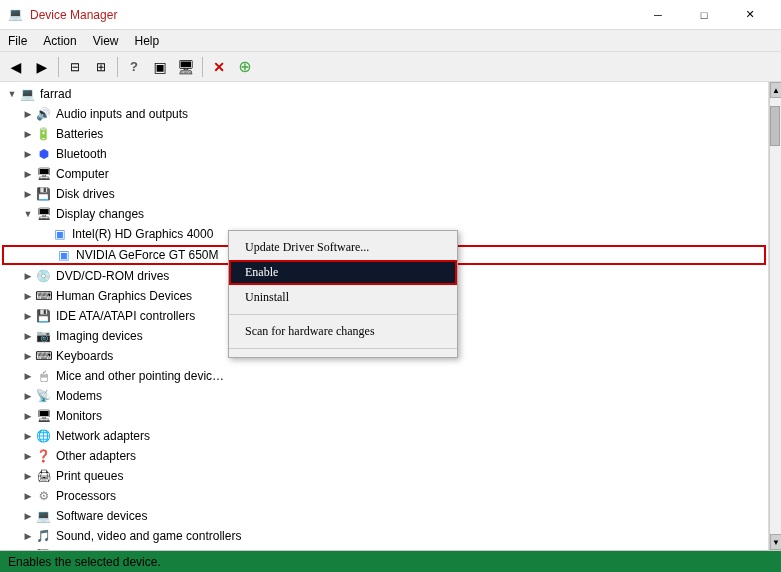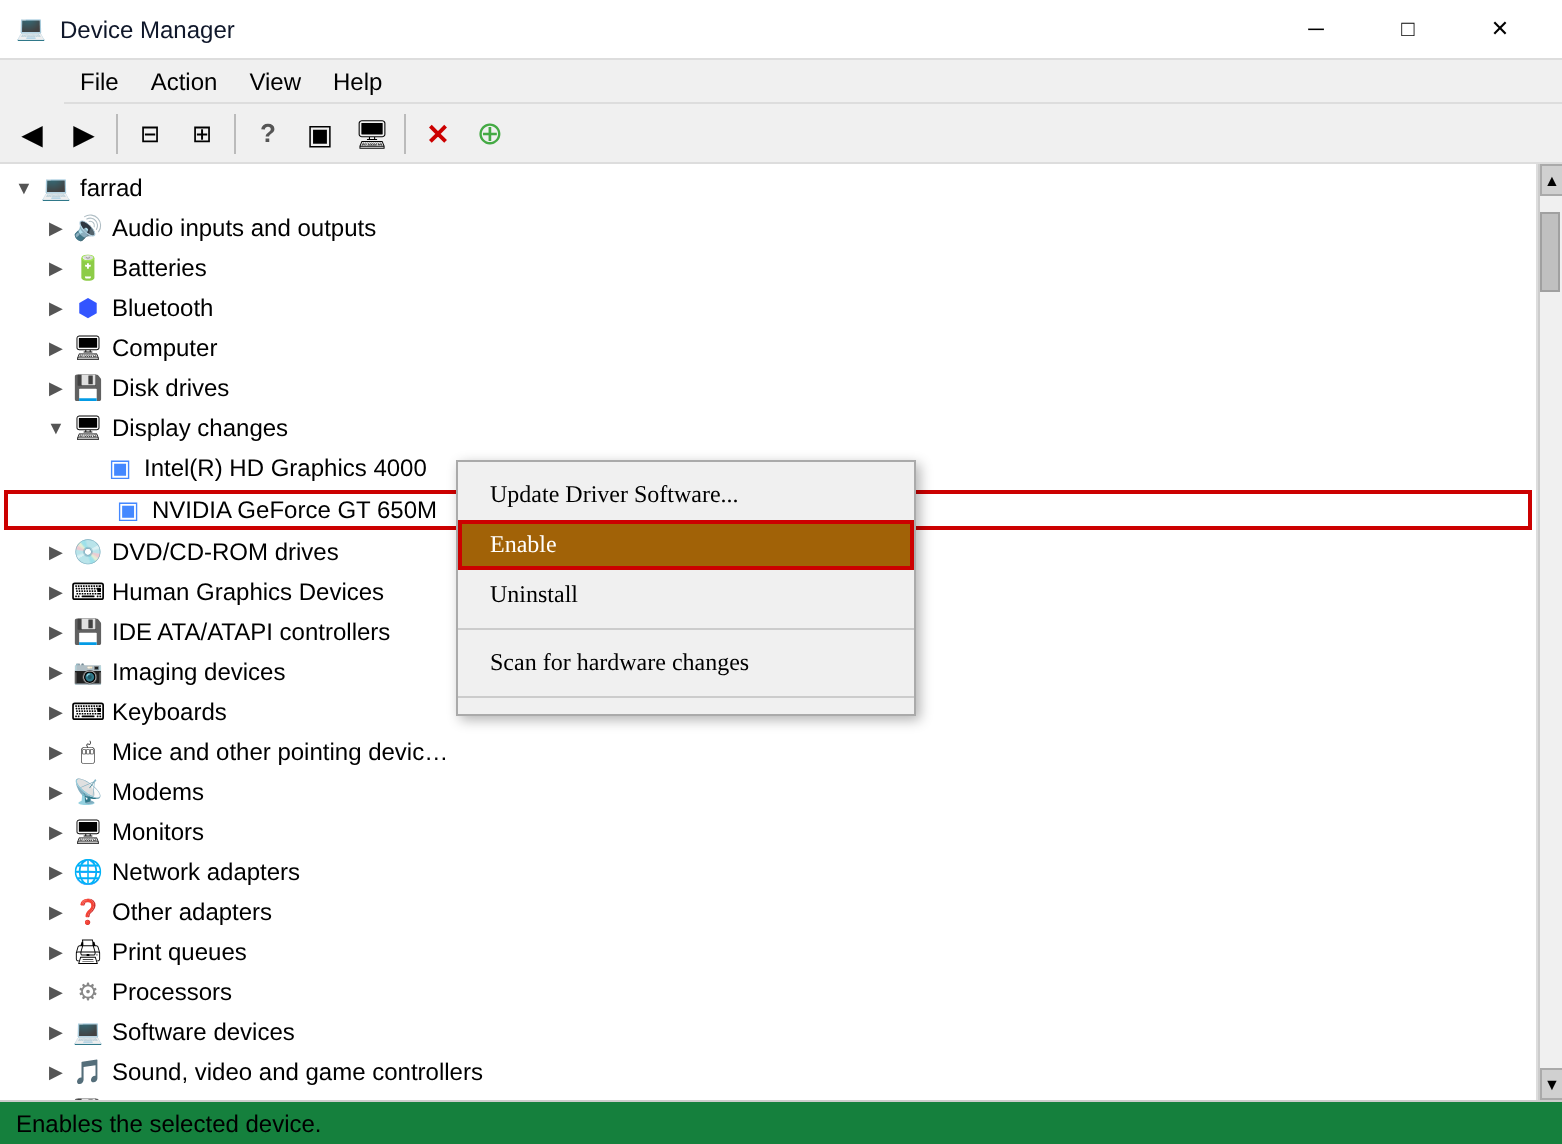--- a/index.html
+++ b/index.html
@@ -24,21 +24,21 @@
     }
     .title-bar-icon {
       width: 16px;
       height: 16px;
       margin-right: 6px;
       display: inline-block;
     }
     .title-bar-title {
       flex: 1;
       font-size: 12px;
-      color: #0f172a;
+      color: #b91c1c;
     }
     .title-bar-controls {
       display: flex;
       gap: 0;
     }
     .title-bar-btn {
       width: 46px;
       height: 30px;
       border: none;
       background: transparent;
@@ -50,21 +50,20 @@
       color: #000;
     }
 
     
     .menu-bar {
       background: #f0f0f0;
       height: 22px;
       display: flex;
       align-items: center;
       border-bottom: 1px solid #ddd;
-      margin-left: 32px;
     }
     .menu-item {
       padding: 2px 8px;
       cursor: pointer;
       font-size: 12px;
       height: 22px;
       display: flex;
       align-items: center;
     }
 
@@ -161,21 +160,21 @@
       padding: 4px 0;
       font-family: Liberation Serif, serif;
     }
     .ctx-item {
       padding: 5px 16px;
       cursor: pointer;
       font-size: 12px;
       white-space: nowrap;
     }
     .ctx-item.highlighted {
-      background: #a16207;
+      background: #0f172a;
       color: #fff;
       border: 2px solid #cc0000;
       padding: 3px 14px;
     }
     .ctx-separator {
       height: 1px;
       background: #ccc;
       margin: 4px 0;
     }
     .ctx-item.bold {

